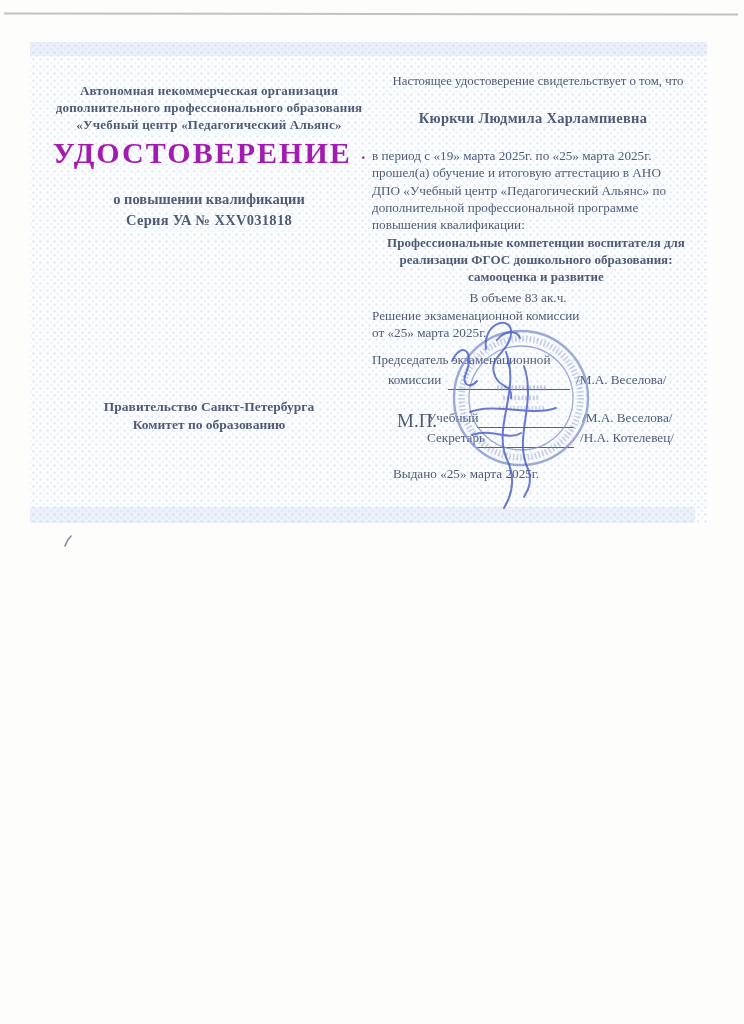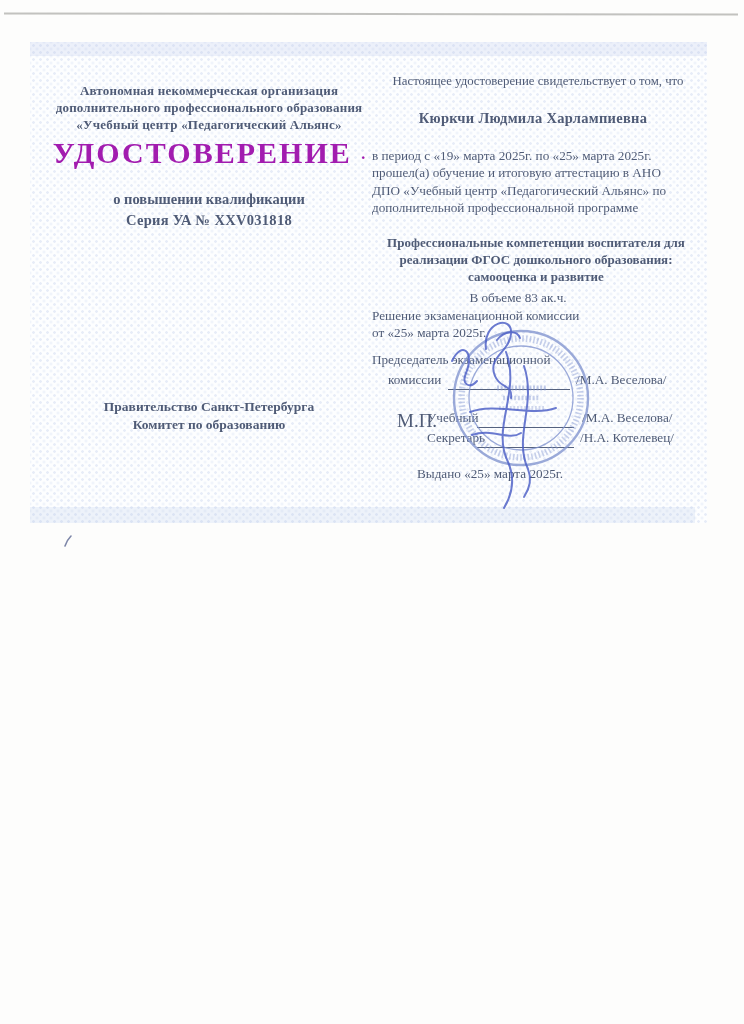--- a/index.html
+++ b/index.html
@@ -54,21 +54,21 @@
   .chair-name{left:576px;top:372px;font-size:13.2px;}
   .uline{border-bottom:1.4px solid #55627f;height:15px;}
   .ul-chair{left:448px;top:374px;width:122px;}
   .mp{left:385px;top:410px;font-size:19px;margin-left:12px;}
   .dir-label{left:427px;top:410px;font-size:13.2px;}
   .ul-dir{left:477px;top:412px;width:97px;}
   .dir-name{left:582px;top:410px;font-size:13.2px;}
   .sec-label{left:427px;top:430px;font-size:13.2px;}
   .ul-sec{left:477px;top:432px;width:97px;}
   .sec-name{left:580px;top:430px;font-size:13.2px;}
-  .issued{left:417px;top:466px;font-size:13.2px;}
+  .issued{left:393px;top:466px;font-size:13.2px;}
   
   .stamp{left:449px;top:326px;width:144px;height:144px;opacity:.78;filter:blur(.35px);}
   .sig{left:0;top:0;width:744px;height:1024px;pointer-events:none;}
   .pen-mark{left:58px;top:530px;width:24px;height:24px;}
 </style>
 </head>
 <body>
 
 <div class="page">
 
@@ -98,20 +98,21 @@
 
   <div class="abs intro">Настоящее удостоверение свидетельствует о том, что</div>
 
   <div class="abs holder ctr b">Кюркчи Людмила Харлампиевна</div>
 
   <div class="abs body-par">
     <div>в период с «19» марта 2025г. по «25» марта 2025г.</div>
     <div>прошел(а) обучение и итоговую аттестацию в АНО</div>
     <div>ДПО «Учебный центр «Педагогический Альянс» по</div>
     <div>дополнительной профессиональной программе</div>
+    <div>повышения квалификации:</div>
   </div>
 
   <div class="abs program ctr b">
     <div>Профессиональные компетенции воспитателя для</div>
     <div>реализации ФГОС дошкольного образования:</div>
     <div>самооценка и развитие</div>
   </div>
 
   <div class="abs volume ctr">В объеме 83 ак.ч.</div>
 

